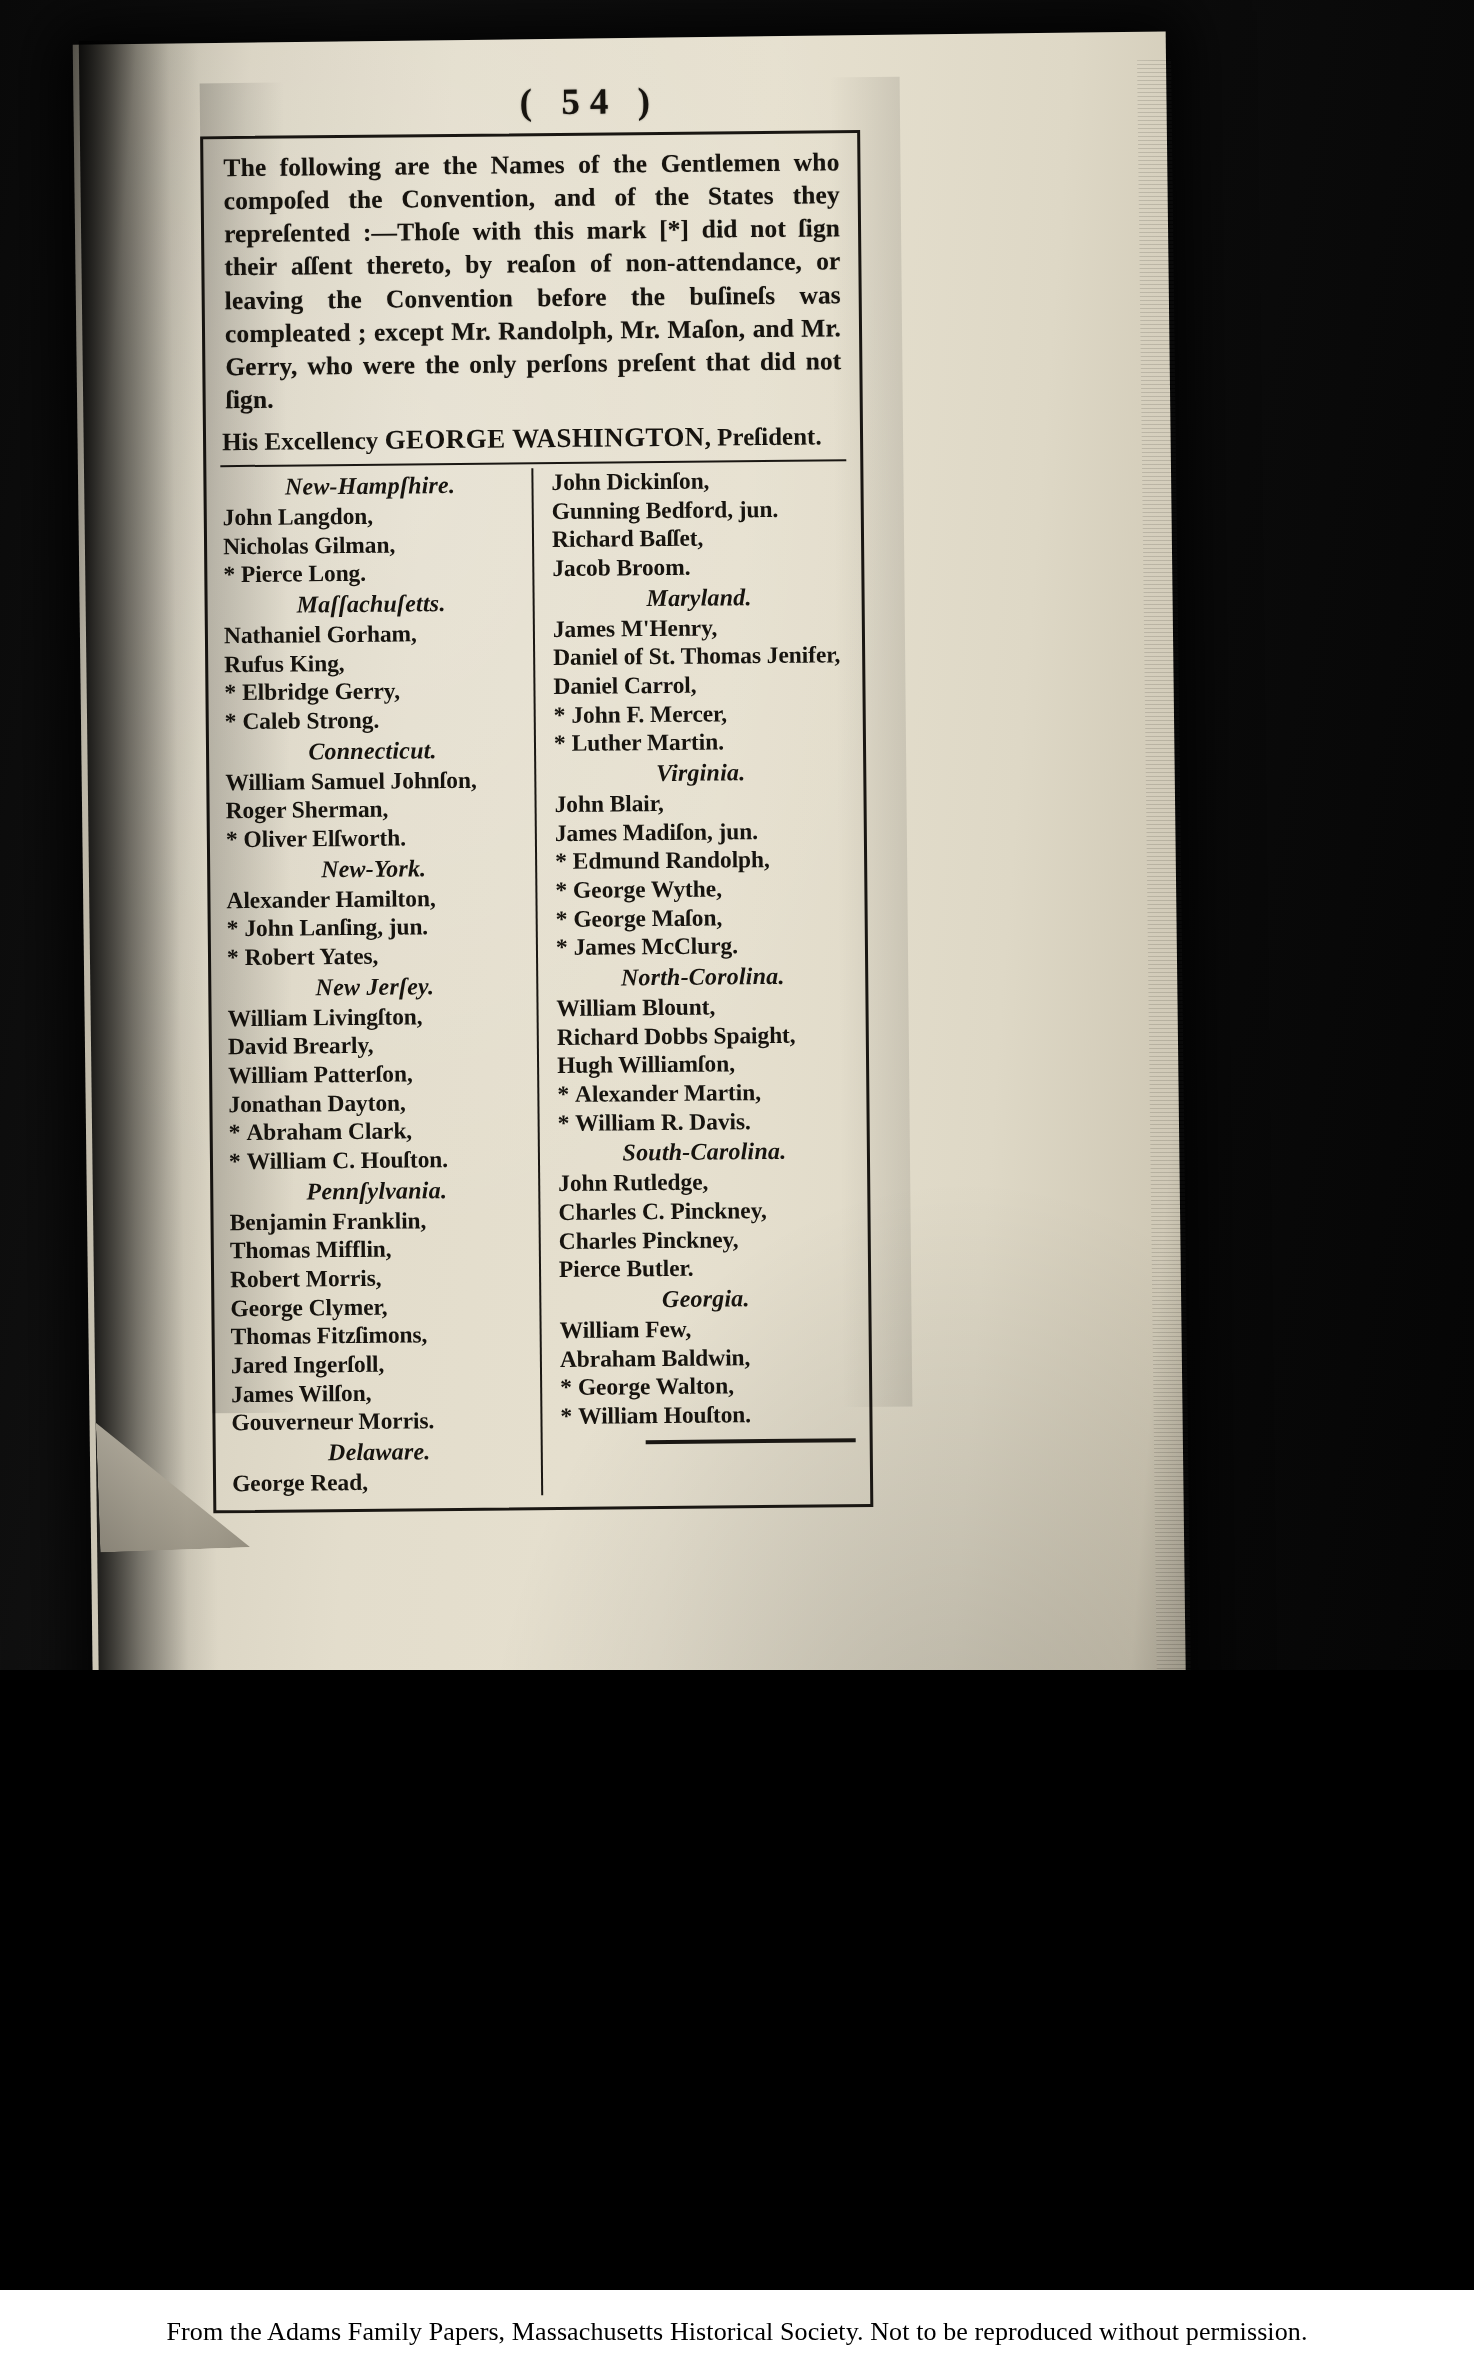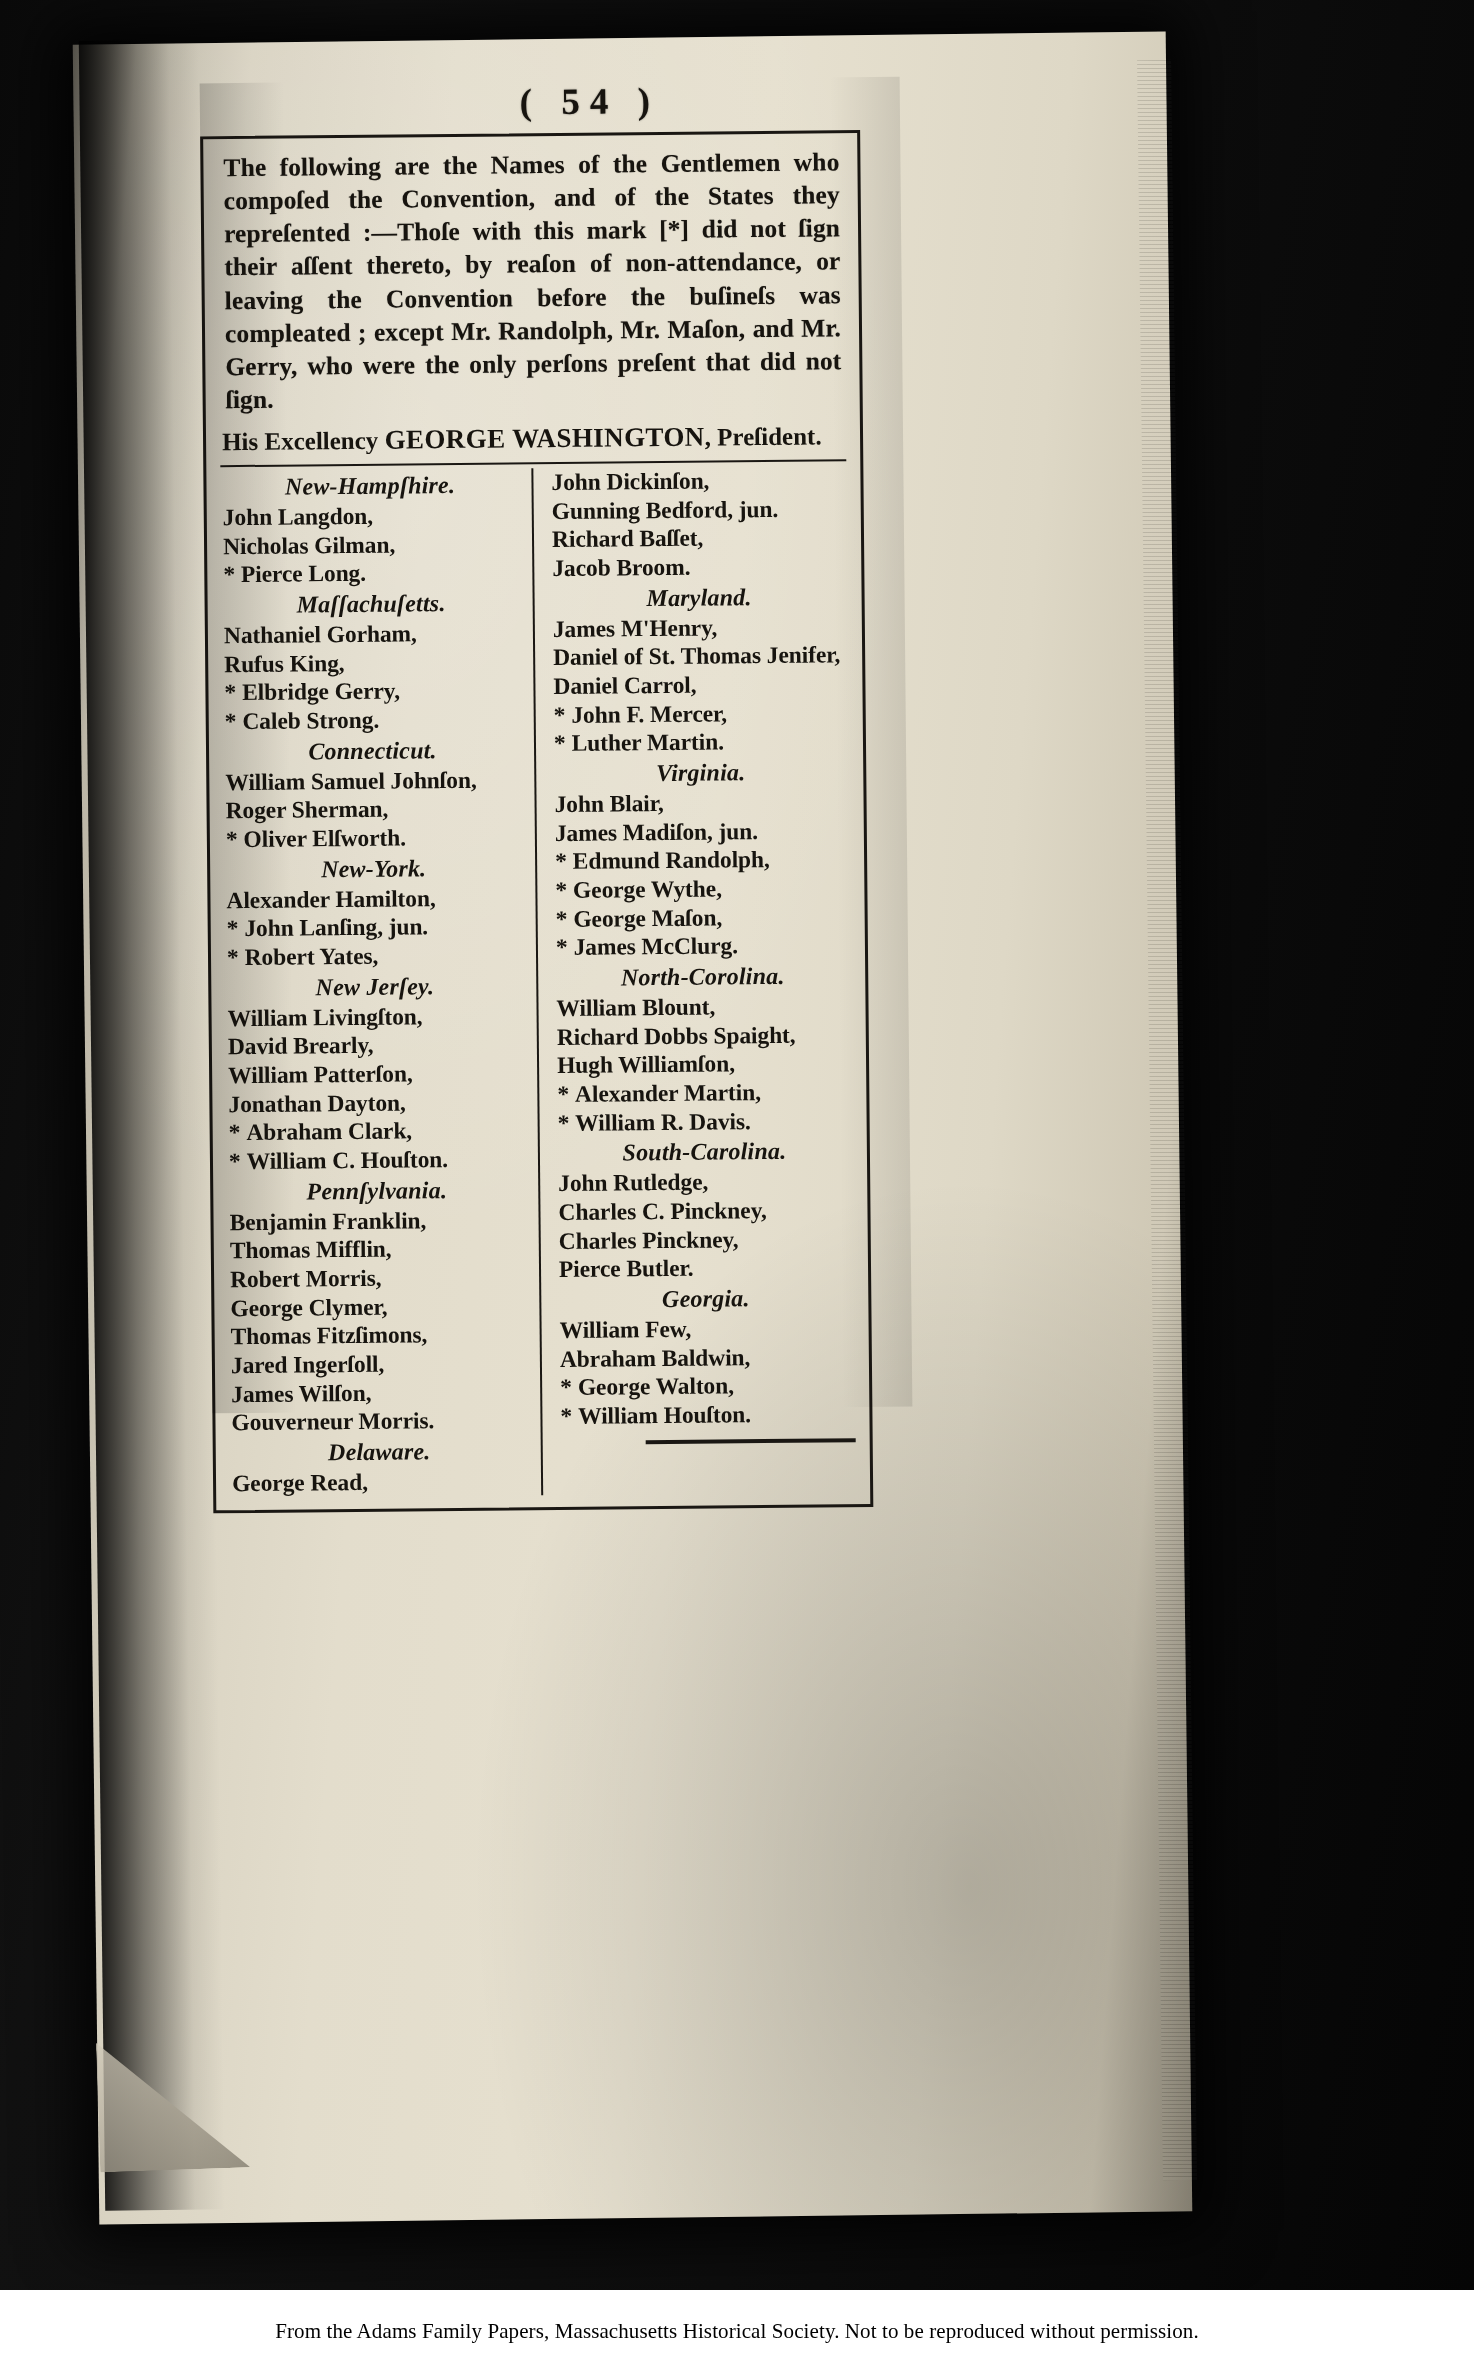--- a/index.html
+++ b/index.html
@@ -13,21 +13,21 @@
     font-family: "Liberation Serif", serif;
     overflow: hidden;
     position: relative;
   }
 
   
   .photo {
     position: absolute;
     left: 0; top: 0;
     width: 1474px;
-    height: 2290px;
+    height: 1670px;
     background:
       radial-gradient(ellipse 120% 90% at 48% 45%, rgba(255,255,255,0.06) 0%, rgba(0,0,0,0.75) 70%),
       #050505;
     overflow: hidden;
   }
 
   
   .surface {
     position: absolute;
     left: 0; top: 0; right: 0; bottom: 0;
@@ -194,21 +194,21 @@
   
   .caption {
     position: absolute;
     left: 0;
     top: 2290px;
     width: 1474px;
     height: 83px;
     background: #ffffff;
     color: #000;
     font-family: "Liberation Serif", serif;
-    font-size: 21px;
+    font-size: 26px;
     display: flex;
     align-items: center;
     justify-content: center;
     letter-spacing: 0.1px;
   }
 </style>
 </head>
 <body>
 
 <div class="photo">

